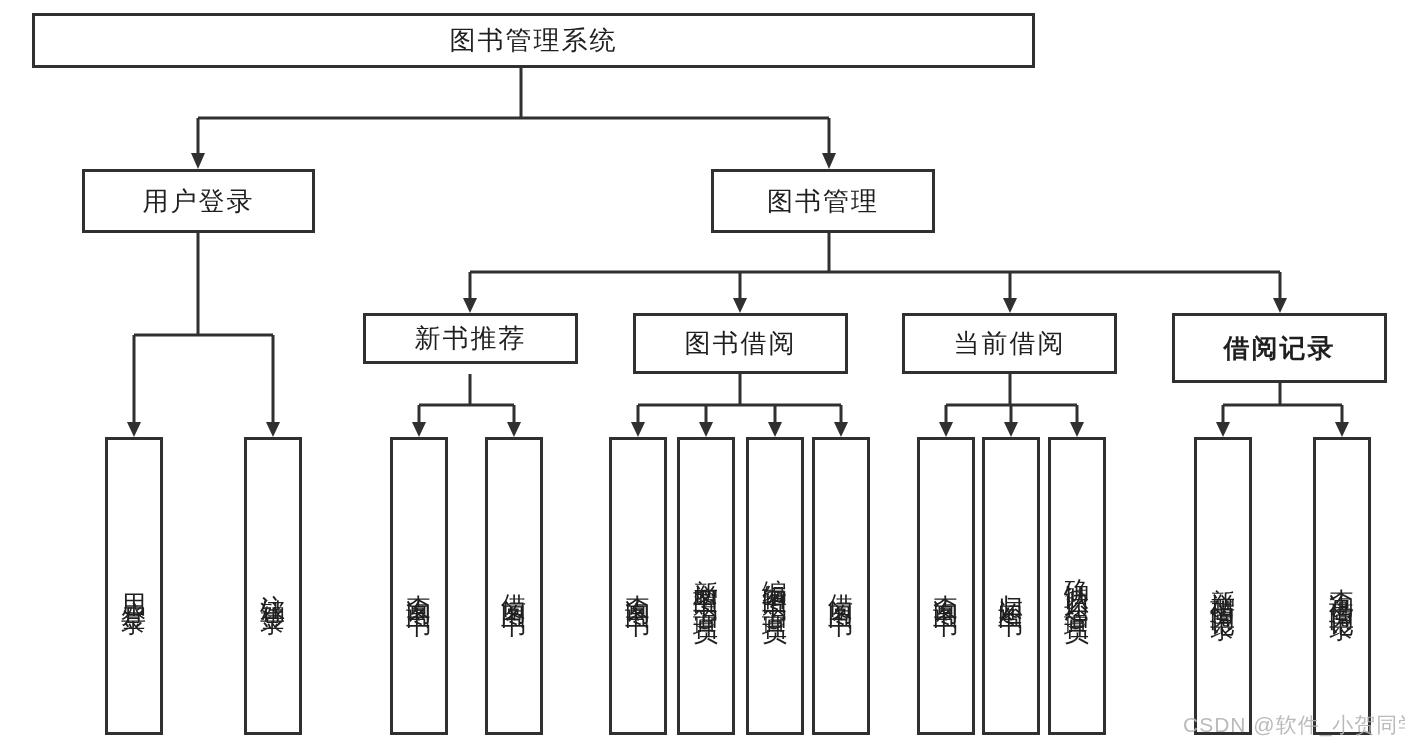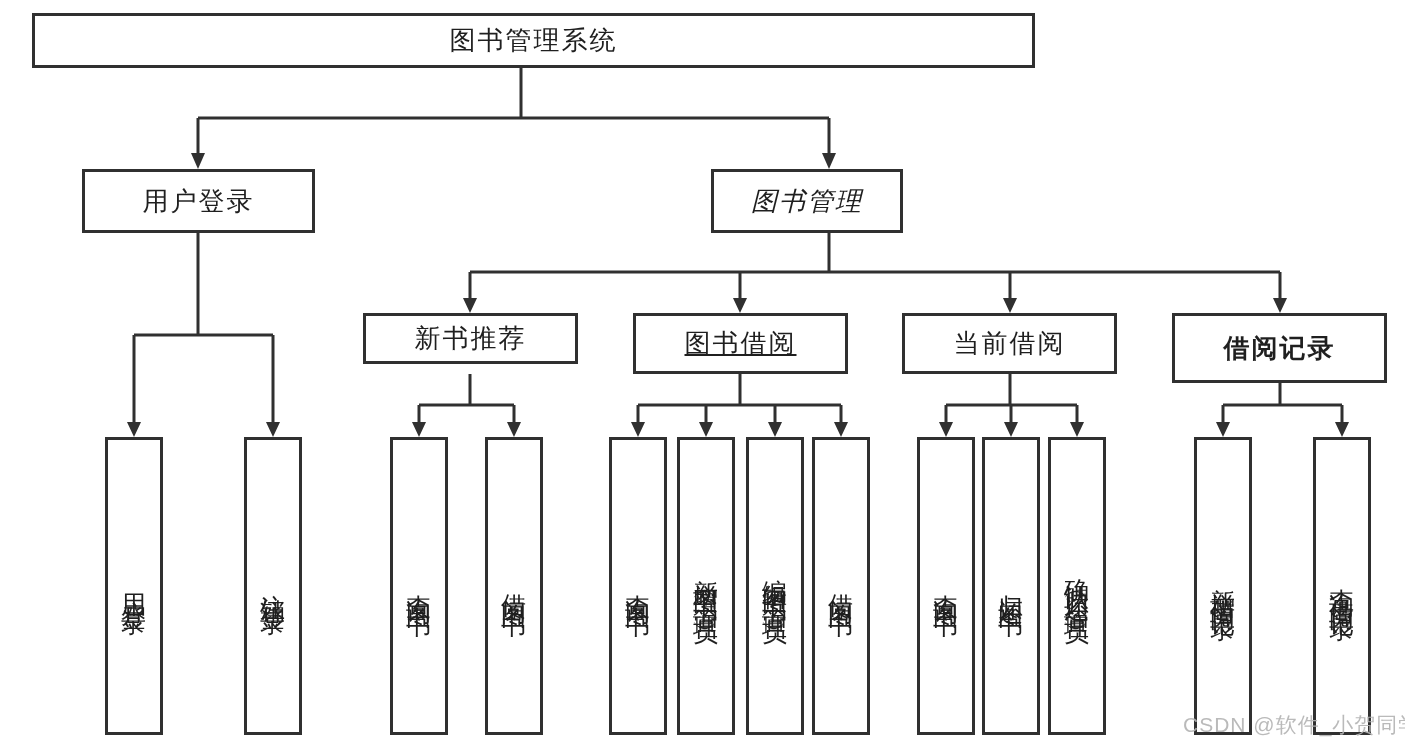--- a/index.html
+++ b/index.html
@@ -103,24 +103,24 @@
       <polygon points="1004,422 1018,422 1011,437"></polygon>
       <polygon points="1070,422 1084,422 1077,437"></polygon>
       <polygon points="1216,422 1230,422 1223,437"></polygon>
       <polygon points="1335,422 1349,422 1342,437"></polygon>
     </g>
   </svg>
 
   <div class="hbox" style="left:32px; top:13px; width:1003px; height:55px;">图书管理系统</div>
 
   <div class="hbox" style="left:82px; top:169px; width:233px; height:64px;">用户登录</div>
-  <div class="hbox" style="left:711px; top:169px; width:192px; height:64px;font-style:italic;">图书管理</div>
+  <div class="hbox" style="left:711px; top:169px; width:224px; height:64px;">图书管理</div>
 
   <div class="hbox" style="left:363px; top:313px; width:215px; height:51px;">新书推荐</div>
-  <div class="hbox" style="left:633px; top:313px; width:215px; height:61px;text-decoration:underline;">图书借阅</div>
+  <div class="hbox" style="left:633px; top:313px; width:215px; height:61px;">图书借阅</div>
   <div class="hbox" style="left:902px; top:313px; width:215px; height:61px;">当前借阅</div>
   <div class="hbox" style="left:1172px; top:313px; width:215px; height:70px;font-weight:bold;">借阅记录</div>
 
   <div class="vbox" style="left:105px;">用户登录</div>
   <div class="vbox" style="left:244px;">注销登录</div>
 
   <div class="vbox" style="left:390px;">查询图书</div>
   <div class="vbox" style="left:485px;">借阅图书</div>
 
   <div class="vbox" style="left:609px;">查询图书</div>

